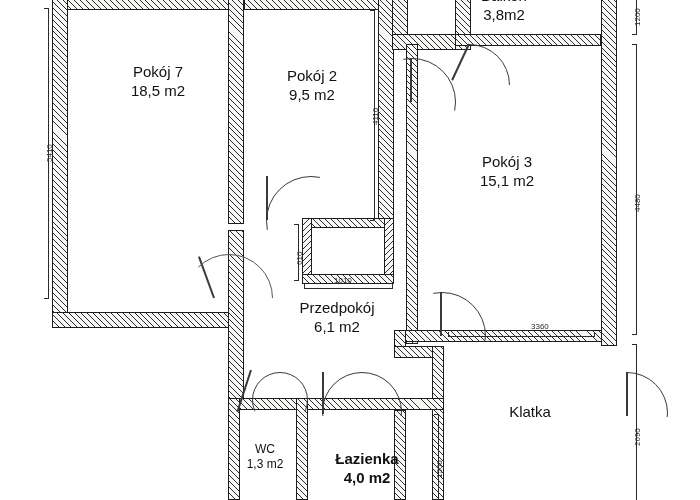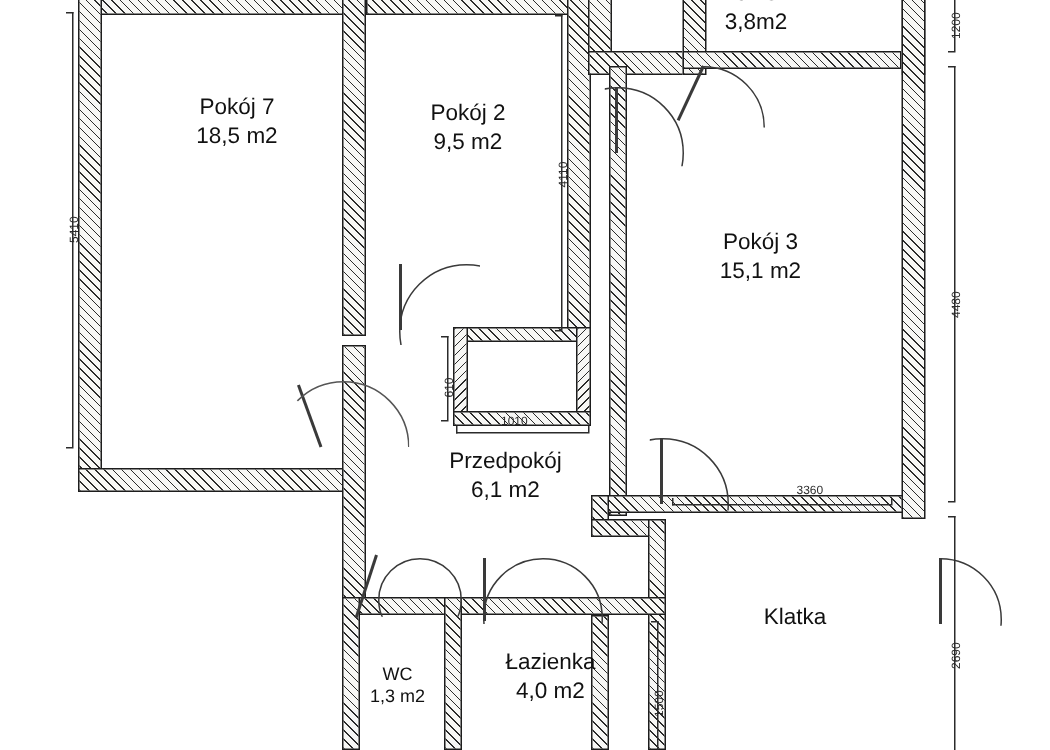--- a/index.html
+++ b/index.html
@@ -148,21 +148,21 @@
     <span class="n">Przedpokój</span>
     <span class="a">6,1 m2</span>
   </div>
 
 
   <div class="rlabel small" style="left:232px;top:442px;width:66px;">
     <span class="n">WC</span>
     <span class="a">1,3 m2</span>
   </div>
 
-  <div class="rlabel" style="left:312px;top:432px;width:110px;">
+  <div class="rlabel" style="left:312px;top:449px;width:110px;font-weight:bold;">
     <span class="n">Łazienka</span>
     <span class="a">4,0 m2</span>
   </div>
 
   <div class="rlabel" style="left:470px;top:402px;width:120px;">
     <span class="n">Klatka</span>
   </div>
 
   <div class="dim dimv" style="left:48px;top:8px;height:290px;"></div>
   <div class="tickh" style="left:44px;top:8px;"></div>

